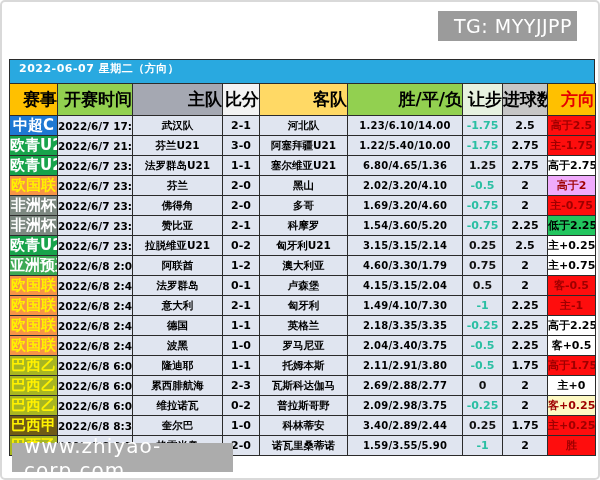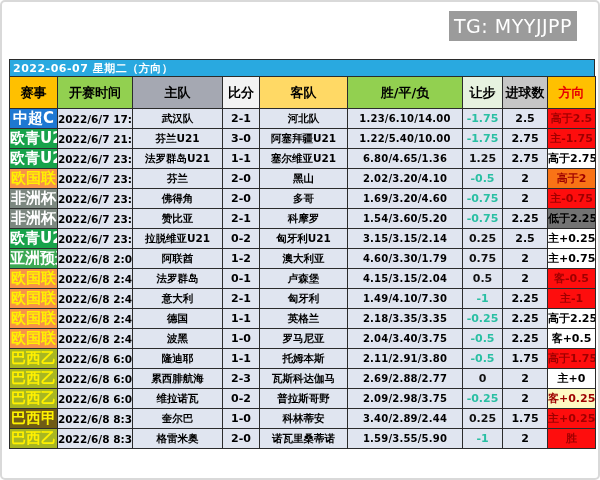--- a/index.html
+++ b/index.html
@@ -3,31 +3,31 @@
 <meta charset="utf-8">
 <style>
   html,body{margin:0;padding:0;background:#fff;}
   body{width:600px;height:480px;font-family:"DejaVu Sans","Liberation Sans",sans-serif;}
   .page{position:relative;width:600px;height:480px;box-sizing:border-box;
         border:2px solid #d9d9d9;border-radius:5px;background:#fff;overflow:hidden;}
 
   
   .tg-box{position:absolute;top:9px;right:21px;width:128px;height:30px;background:#9b9b9b;
           color:#fff;font-size:19px;display:flex;align-items:center;justify-content:center;
-          letter-spacing:0.5px;}
+          letter-spacing:0.5px;padding-left:11px;}
 
   
   .bet-table{position:absolute;left:7px;top:57px;width:586px;}
-  .title-bar{height:17px;background:#29a9e0;color:#fff;font-weight:700;font-size:11px;
-             line-height:17px;padding-left:3px;border:1px solid #2b2b2b;border-bottom:none;
+  .title-bar{height:24px;background:#29a9e0;color:#fff;font-weight:700;font-size:11px;
+             line-height:17px;padding-left:9px;border:1px solid #2b2b2b;border-bottom:none;
              box-sizing:border-box;letter-spacing:0.5px;}
   table{border-collapse:collapse;table-layout:fixed;width:586px;}
   th,td{border:1px solid #2b2b2b;text-align:center;font-weight:700;overflow:hidden;
         white-space:nowrap;padding:0;}
-  th{height:31px;font-size:13px;color:#000;}
+  th{height:31px;font-size:17px;color:#000;text-align:right;}
   td{height:17px;font-size:10.5px;background:#e0e5f0;color:#000;}
   .h0{background:#ffc000}.h1{background:#92d050}.h2{background:#a5a8b2}
   .h3{background:#f3f3f3}.h4{background:#ffd965}.h5{background:#92d050}
   .h6{background:#e7f2e0}.h7{background:#c6c6c6}.h8{background:#ffc000;color:#e60000}
   td.col-league{font-size:15px}
   td.col-odds{font-size:10px;letter-spacing:0.2px}
   td.col-score,td.col-handicap,td.col-goals,td.col-direction{font-size:11px}
 
   
   .footer-box{position:absolute;left:10px;top:441px;width:221px;height:29px;background:#acacac;
@@ -108,21 +108,21 @@
           </tr>
           <tr>
             <td class="col-league" style="background: rgb(247, 148, 71); color: rgb(255, 241, 0);">欧国联</td>
             <td class="col-time">2022/6/7 23:59</td>
             <td class="col-home">芬兰</td>
             <td class="col-score">2-0</td>
             <td class="col-away">黑山</td>
             <td class="col-odds">2.02/3.20/4.10</td>
             <td class="col-handicap" style="color: rgb(42, 191, 163);">-0.5</td>
             <td class="col-goals">2</td>
-            <td class="col-direction" style="background: #f97316; color: rgb(158, 0, 0);">高于2</td>
+            <td class="col-direction" style="background: #f0abfc; color: rgb(158, 0, 0);">高于2</td>
           </tr>
           <tr>
             <td class="col-league" style="background: rgb(124, 136, 128); color: rgb(255, 255, 255);">非洲杯</td>
             <td class="col-time">2022/6/7 23:59</td>
             <td class="col-home">佛得角</td>
             <td class="col-score">2-0</td>
             <td class="col-away">多哥</td>
             <td class="col-odds">1.69/3.20/4.60</td>
             <td class="col-handicap" style="color: rgb(42, 191, 163);">-0.75</td>
             <td class="col-goals">2</td>
@@ -130,21 +130,21 @@
           </tr>
           <tr>
             <td class="col-league" style="background: rgb(124, 136, 128); color: rgb(255, 255, 255);">非洲杯</td>
             <td class="col-time">2022/6/7 23:59</td>
             <td class="col-home">赞比亚</td>
             <td class="col-score">2-1</td>
             <td class="col-away">科摩罗</td>
             <td class="col-odds">1.54/3.60/5.20</td>
             <td class="col-handicap" style="color: rgb(42, 191, 163);">-0.75</td>
             <td class="col-goals">2.25</td>
-            <td class="col-direction" style="background: #737373; color: rgb(0, 0, 0);">低于2.25</td>
+            <td class="col-direction" style="background: #22c55e; color: rgb(0, 0, 0);">低于2.25</td>
           </tr>
           <tr>
             <td class="col-league" style="background: rgb(24, 163, 75); color: rgb(255, 255, 255);">欧青U21外</td>
             <td class="col-time">2022/6/7 23:59</td>
             <td class="col-home">拉脱维亚U21</td>
             <td class="col-score">0-2</td>
             <td class="col-away">匈牙利U21</td>
             <td class="col-odds">3.15/3.15/2.14</td>
             <td class="col-handicap" style="color: rgb(17, 17, 17);">0.25</td>
             <td class="col-goals">2.5</td>
@@ -257,14 +257,17 @@
             <td class="col-away">诺瓦里桑蒂诺</td>
             <td class="col-odds">1.59/3.55/5.90</td>
             <td class="col-handicap" style="color: rgb(42, 191, 163);">-1</td>
             <td class="col-goals">2</td>
             <td class="col-direction" style="background: rgb(254, 13, 13); color: rgb(158, 0, 0);">胜</td>
           </tr>
         </tbody>
     </table>
   </div>
 
+  <div class="footer-box">
+    <span>www.zhiyao-corp.com</span>
+  </div>
 
 </div>
 
 </body></html>

